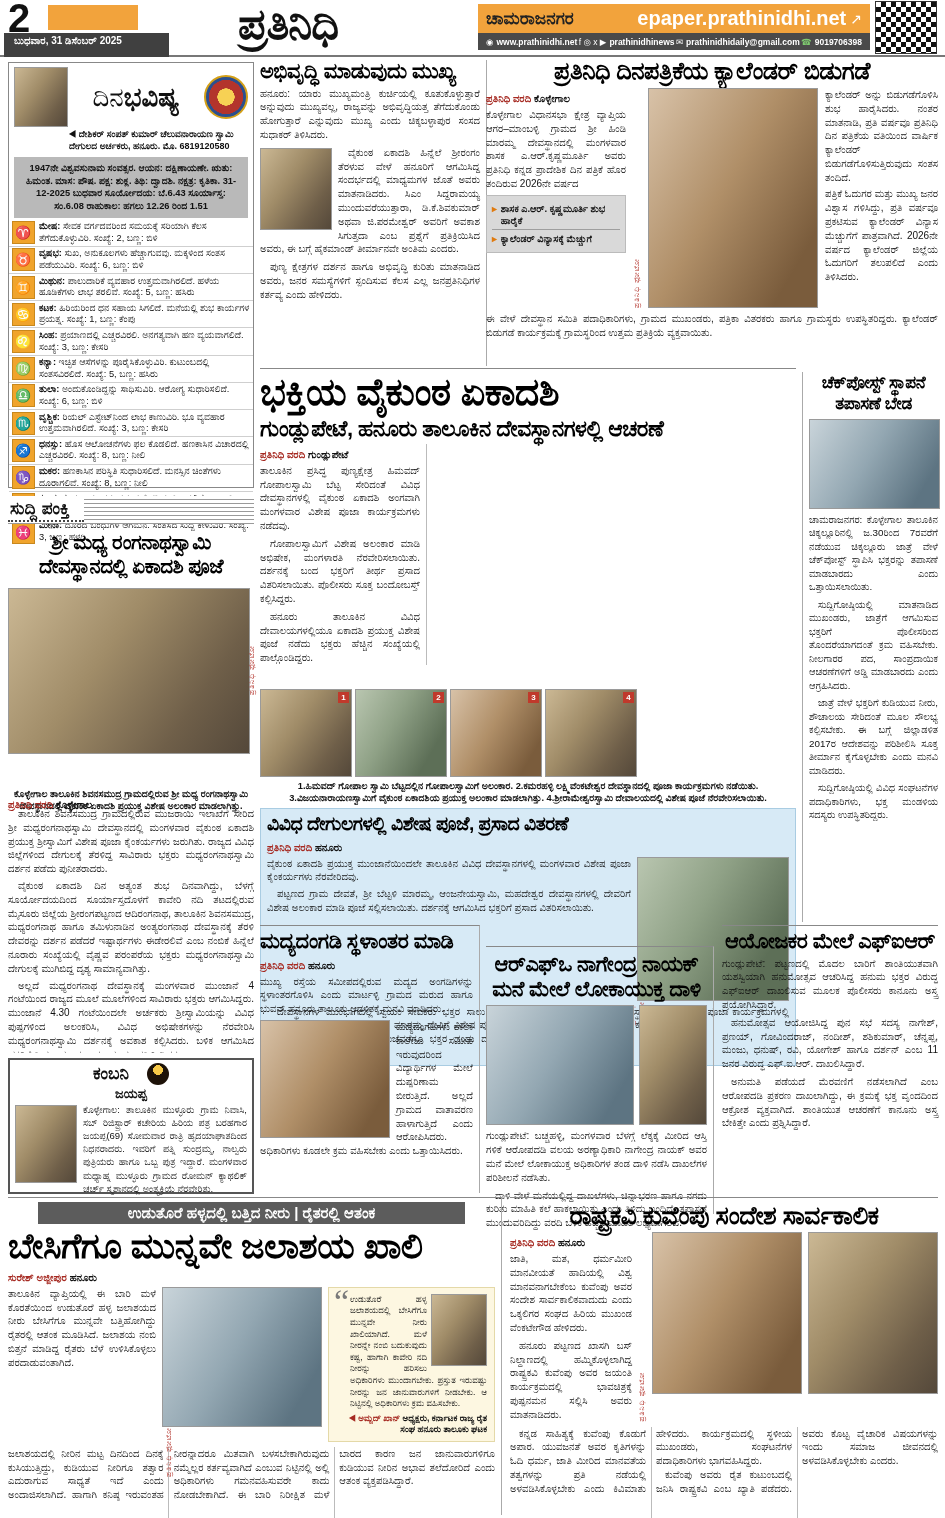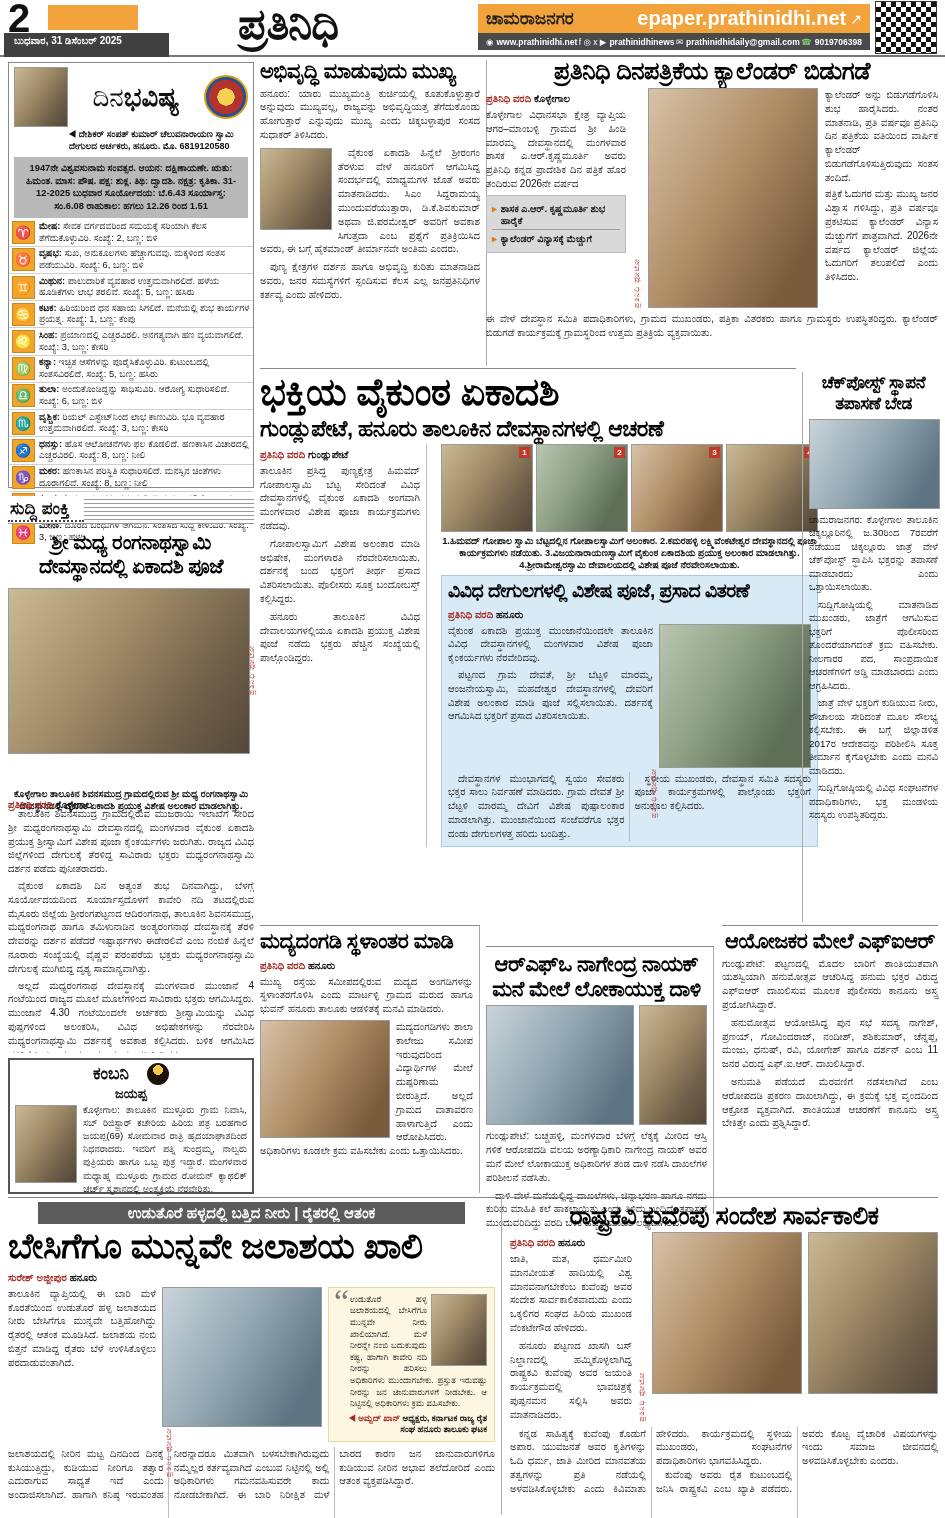--- a/index.html
+++ b/index.html
@@ -194,21 +194,21 @@
         <div class="body-txt">ಕ್ಯಾಲೆಂಡರ್ ಅನ್ನು ಬಿಡುಗಡೆಗೊಳಿಸಿ ಶುಭ ಹಾರೈಸಿದರು. ನಂತರ ಮಾತನಾಡಿ, ಪ್ರತಿ ವರ್ಷವೂ ಪ್ರತಿನಿಧಿ ದಿನ ಪತ್ರಿಕೆಯ ವತಿಯಿಂದ ವಾರ್ಷಿಕ ಕ್ಯಾಲೆಂಡರ್ ಬಿಡುಗಡೆಗೊಳಿಸುತ್ತಿರುವುದು ಸಂತಸ ತಂದಿದೆ.</div>
         <div class="body-txt" style="margin-top:3px;">ಪತ್ರಿಕೆ ಓದುಗರ ಮತ್ತು ಮುಖ್ಯ ಜನರ ವಿಶ್ವಾಸ ಗಳಿಸಿದ್ದು, ಪ್ರತಿ ವರ್ಷವೂ ಪ್ರಕಟಿಸುವ ಕ್ಯಾಲೆಂಡರ್ ವಿನ್ಯಾಸ ಮೆಚ್ಚುಗೆಗೆ ಪಾತ್ರವಾಗಿದೆ. 2026ನೇ ವರ್ಷದ ಕ್ಯಾಲೆಂಡರ್ ಜಿಲ್ಲೆಯ ಓದುಗರಿಗೆ ತಲುಪಲಿದೆ ಎಂದು ತಿಳಿಸಿದರು.</div>
       </div>
     </div>
     <div class="body-txt" style="margin-top:4px;">ಈ ವೇಳೆ ದೇವಸ್ಥಾನ ಸಮಿತಿ ಪದಾಧಿಕಾರಿಗಳು, ಗ್ರಾಮದ ಮುಖಂಡರು, ಪತ್ರಿಕಾ ವಿತರಕರು ಹಾಗೂ ಗ್ರಾಮಸ್ಥರು ಉಪಸ್ಥಿತರಿದ್ದರು. ಕ್ಯಾಲೆಂಡರ್ ಬಿಡುಗಡೆ ಕಾರ್ಯಕ್ರಮಕ್ಕೆ ಗ್ರಾಮಸ್ಥರಿಂದ ಉತ್ತಮ ಪ್ರತಿಕ್ರಿಯೆ ವ್ಯಕ್ತವಾಯಿತು.</div>
   </div>
 
   <div class="abs rule-t" style="left:260px;top:368px;width:536px;height:556px;padding-top:3px;">
     <div class="hl" style="font-size:38px;">ಭಕ್ತಿಯ ವೈಕುಂಠ ಏಕಾದಶಿ</div>
     <div class="hl" style="font-size:22px;margin:4px 0 3px;">ಗುಂಡ್ಲುಪೇಟೆ, ಹನೂರು ತಾಲೂಕಿನ ದೇವಸ್ಥಾನಗಳಲ್ಲಿ ಆಚರಣೆ</div>
-    <div style="display:flex;gap:14px;margin-top:2px;">
+    <div style="display:flex;gap:24px;margin-top:2px;flex-direction:column;">
 
       <div style="width:160px;flex:0 0 160px;border-right:1px solid #bbb;padding-right:6px;">
         <span class="by"><b class="red">ಪ್ರತಿನಿಧಿ ವರದಿ</b> <b>ಗುಂಡ್ಲುಪೇಟೆ</b></span>
         <div class="body-txt">
           <p style="margin:2px 0 4px;">ತಾಲೂಕಿನ ಪ್ರಸಿದ್ಧ ಪುಣ್ಯಕ್ಷೇತ್ರ ಹಿಮವದ್ ಗೋಪಾಲಸ್ವಾಮಿ ಬೆಟ್ಟ ಸೇರಿದಂತೆ ವಿವಿಧ ದೇವಸ್ಥಾನಗಳಲ್ಲಿ ವೈಕುಂಠ ಏಕಾದಶಿ ಅಂಗವಾಗಿ ಮಂಗಳವಾರ ವಿಶೇಷ ಪೂಜಾ ಕಾರ್ಯಕ್ರಮಗಳು ನಡೆದವು.</p>
           <p style="margin:0 0 4px;text-indent:10px;">ಗೋಪಾಲಸ್ವಾಮಿಗೆ ವಿಶೇಷ ಅಲಂಕಾರ ಮಾಡಿ ಅಭಿಷೇಕ, ಮಂಗಳಾರತಿ ನೆರವೇರಿಸಲಾಯಿತು. ದರ್ಶನಕ್ಕೆ ಬಂದ ಭಕ್ತರಿಗೆ ತೀರ್ಥ ಪ್ರಸಾದ ವಿತರಿಸಲಾಯಿತು. ಪೊಲೀಸರು ಸೂಕ್ತ ಬಂದೋಬಸ್ತ್ ಕಲ್ಪಿಸಿದ್ದರು.</p>
           <p style="margin:0;text-indent:10px;">ಹನೂರು ತಾಲೂಕಿನ ವಿವಿಧ ದೇವಾಲಯಗಳಲ್ಲಿಯೂ ಏಕಾದಶಿ ಪ್ರಯುಕ್ತ ವಿಶೇಷ ಪೂಜೆ ನಡೆದು ಭಕ್ತರು ಹೆಚ್ಚಿನ ಸಂಖ್ಯೆಯಲ್ಲಿ ಪಾಲ್ಗೊಂಡಿದ್ದರು.</p>
         </div>
       </div>
 

